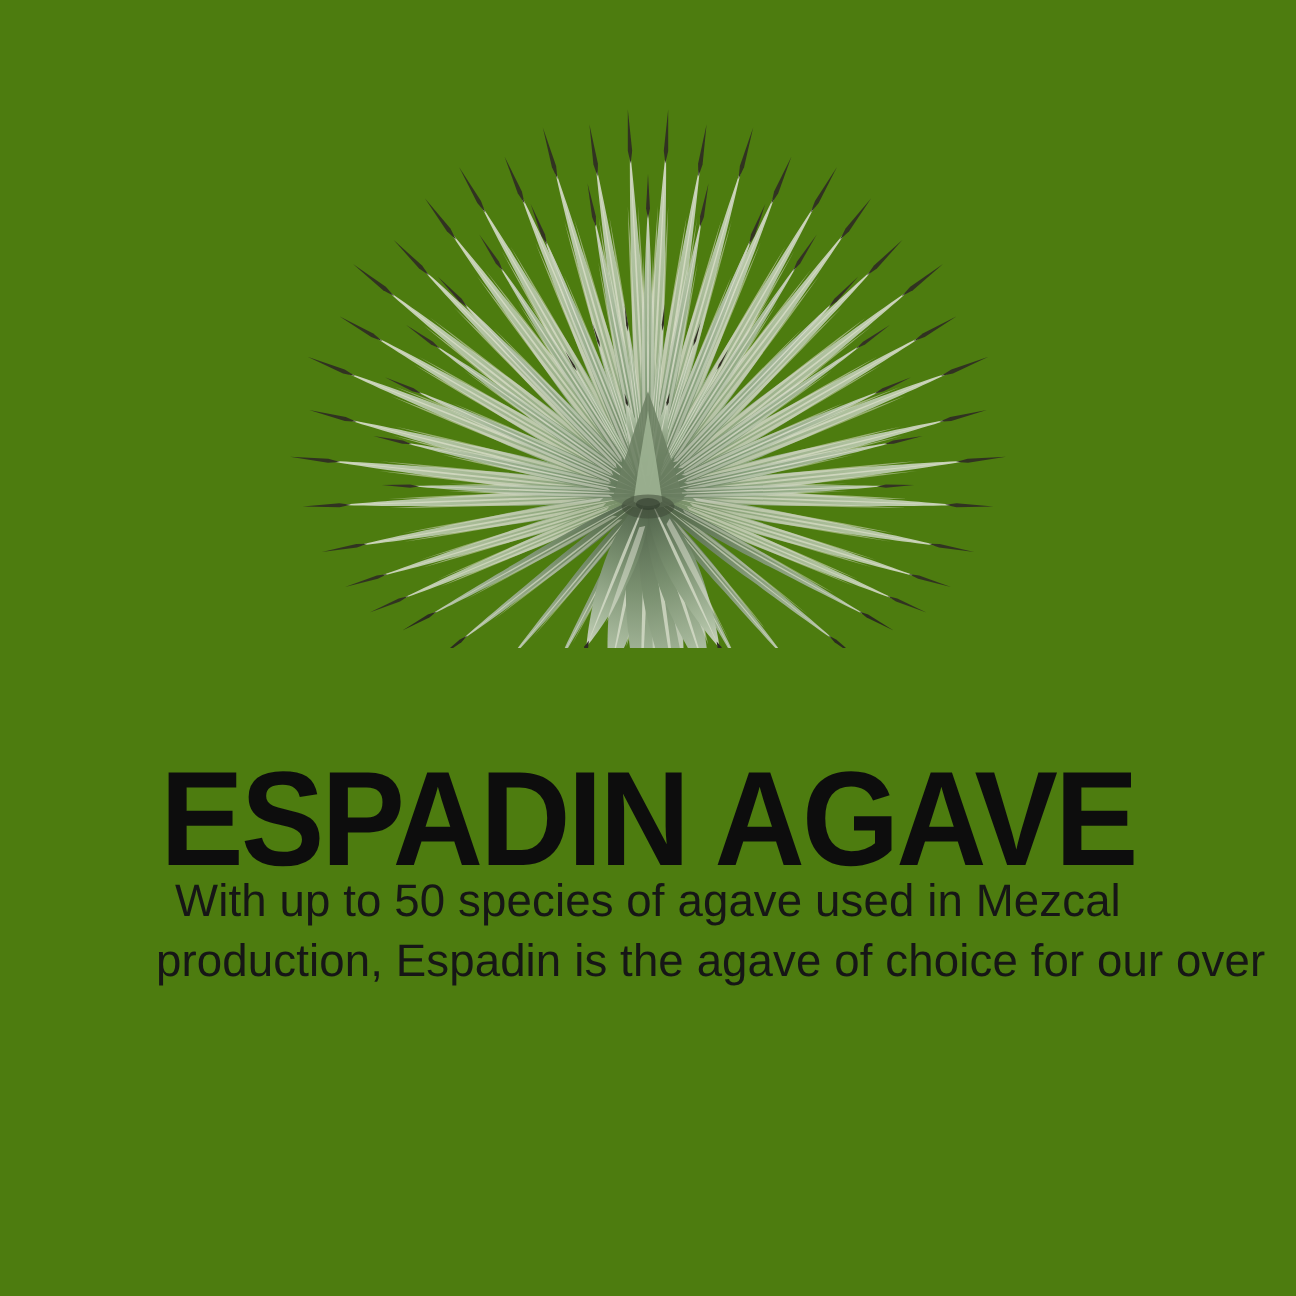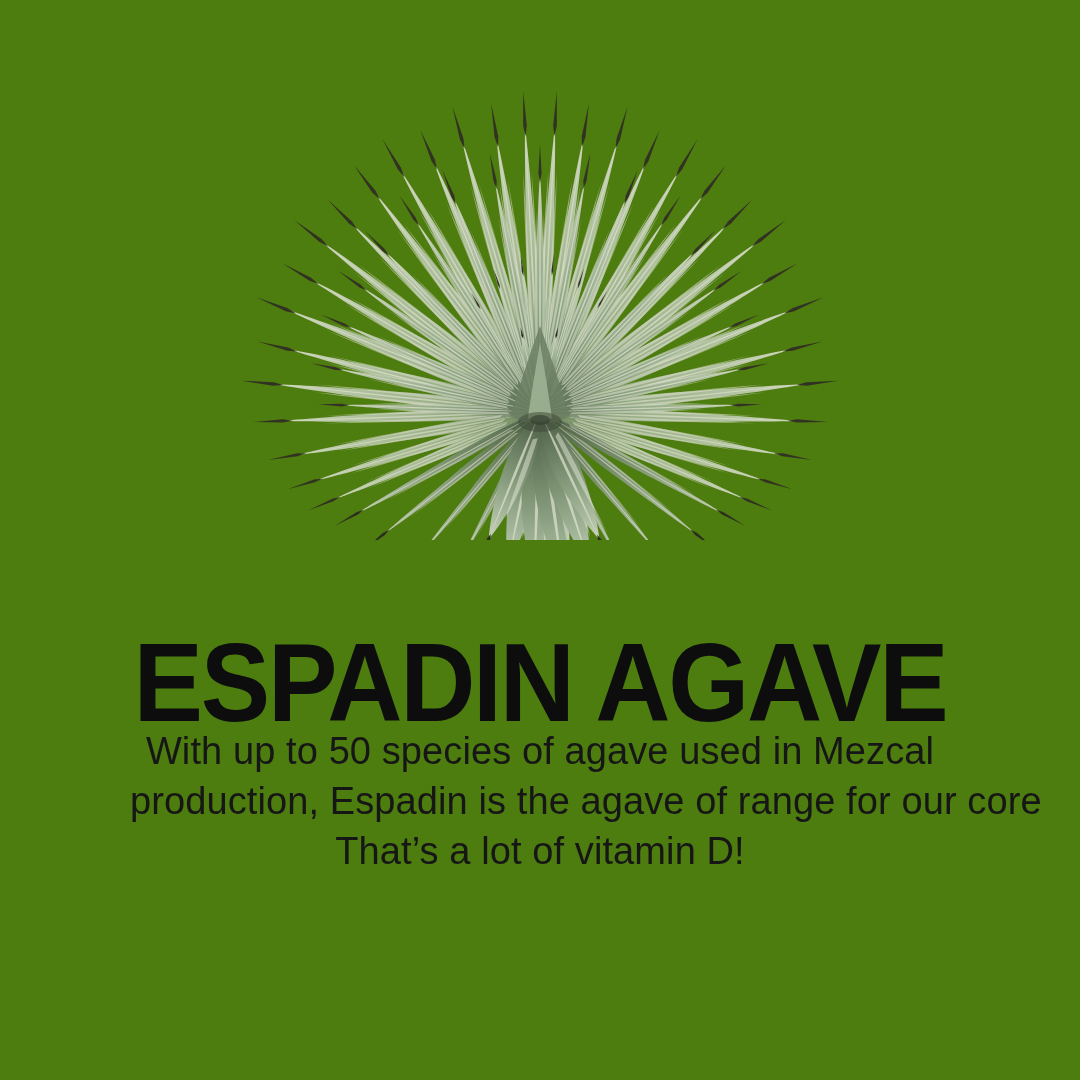--- a/index.html
+++ b/index.html
@@ -241,17 +241,16 @@
         </g>
 
       </g>
     </svg>
   </div>
 
   <h1 class="title">ESPADIN AGAVE</h1>
 
   <div class="body-copy">
     <span class="line">With up to 50 species of agave used in Mezcal</span>
-    <span class="line">production, Espadin is the agave of range for our core</span>
-    <span class="line">That’s a lot of vitamin D!</span>
+    <span class="line">production, Espadin is the agave of choice for our over</span>
   </div>
 
 </div>
 
 </body></html>

